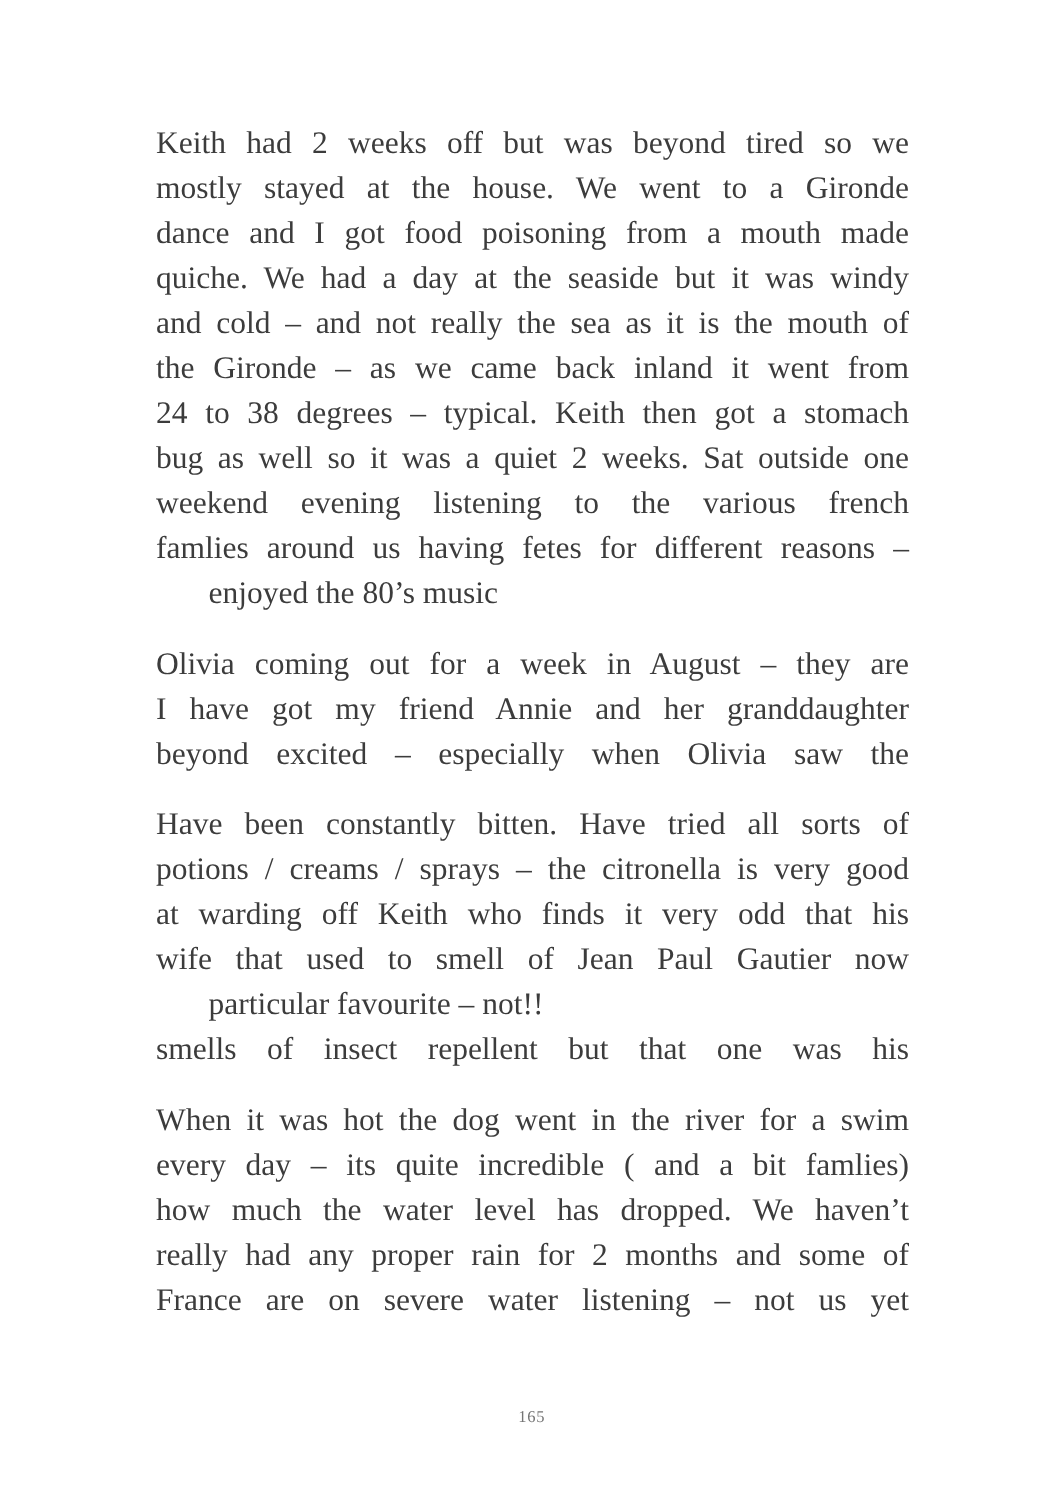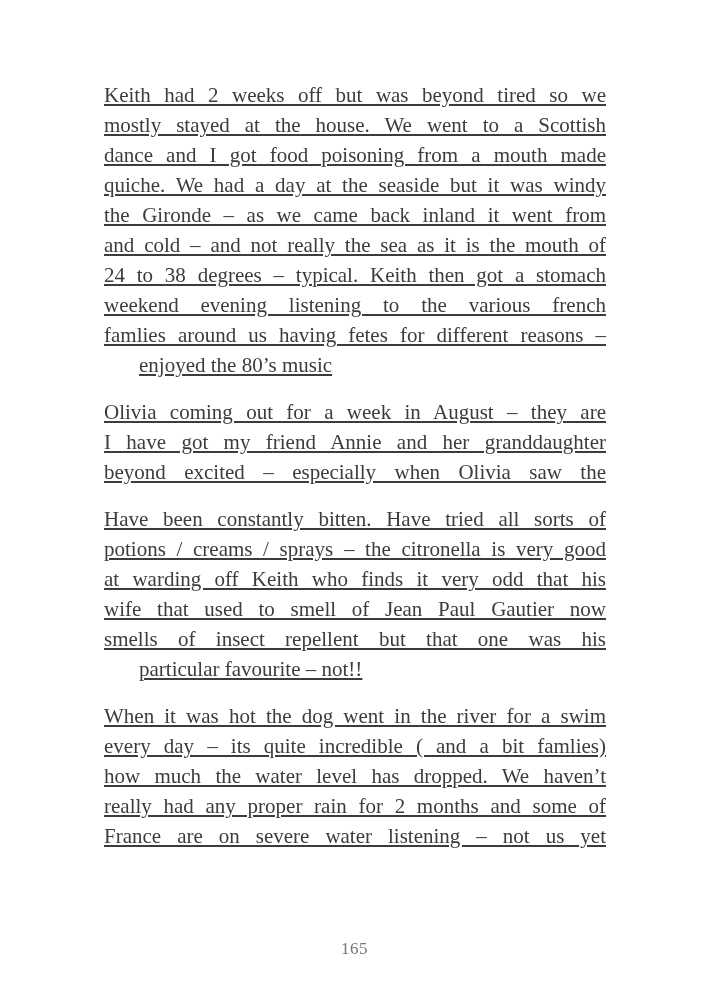--- a/index.html
+++ b/index.html
@@ -16,21 +16,20 @@
     color: #3c3c3c;
     overflow: hidden;
   }
   .text-block {
     position: absolute;
     left: 104px;
     top: 80px;
     width: 502px;
     font-size: 21px;
     line-height: 30px;
-    text-decoration: underline;
   }
   .para {
     margin: 0 0 17px 0;
   }
   .para:last-child {
     margin-bottom: 0;
   }
   .line {
     text-align: justify;
     text-align-last: justify;
@@ -38,57 +37,58 @@
   .line.end {
     text-align-last: left;
     margin-left: 35px;
   }
   .page-number {
     position: absolute;
     top: 939px;
     left: 0;
     right: 0;
     text-align: center;
-    font-size: 17px;
+    font-size: 11px;
     color: #757575;
     letter-spacing: 0.5px;
   }
 </style>
 </head>
 <body>
 
 <div class="page">
   <div class="text-block">
 
     <div class="para">
       <div class="line">Keith had 2 weeks off but was beyond tired so we</div>
-      <div class="line">mostly stayed at the house. We went to a Scottish</div>
+      <div class="line">mostly stayed at the house. We went to a Gironde</div>
       <div class="line">dance and I got food poisoning from a mouth made</div>
       <div class="line">quiche. We had a day at the seaside but it was windy</div>
+      <div class="line">and cold – and not really the sea as it is the mouth of</div>
       <div class="line">the Gironde – as we came back inland it went from</div>
-      <div class="line">and cold – and not really the sea as it is the mouth of</div>
       <div class="line">24 to 38 degrees – typical. Keith then got a stomach</div>
+      <div class="line">bug as well so it was a quiet 2 weeks. Sat outside one</div>
       <div class="line">weekend evening listening to the various french</div>
       <div class="line">famlies around us having fetes for different reasons –</div>
       <div class="line end">enjoyed the 80’s music</div>
     </div>
 
     <div class="para">
       <div class="line">Olivia coming out for a week in August – they are</div>
       <div class="line">I have got my friend Annie and her granddaughter</div>
       <div class="line">beyond excited – especially when Olivia saw the</div>
     </div>
 
     <div class="para">
       <div class="line">Have been constantly bitten. Have tried all sorts of</div>
       <div class="line">potions / creams / sprays – the citronella is very good</div>
       <div class="line">at warding off Keith who finds it very odd that his</div>
       <div class="line">wife that used to smell of Jean Paul Gautier now</div>
+      <div class="line end">particular favourite – not!!</div>
       <div class="line">smells of insect repellent but that one was his</div>
-      <div class="line end">particular favourite – not!!</div>
     </div>
 
     <div class="para">
       <div class="line">When it was hot the dog went in the river for a swim</div>
       <div class="line">every day – its quite incredible ( and a bit famlies)</div>
       <div class="line">how much the water level has dropped. We haven’t</div>
       <div class="line">really had any proper rain for 2 months and some of</div>
       <div class="line">France are on severe water listening – not us yet</div>
     </div>
 

